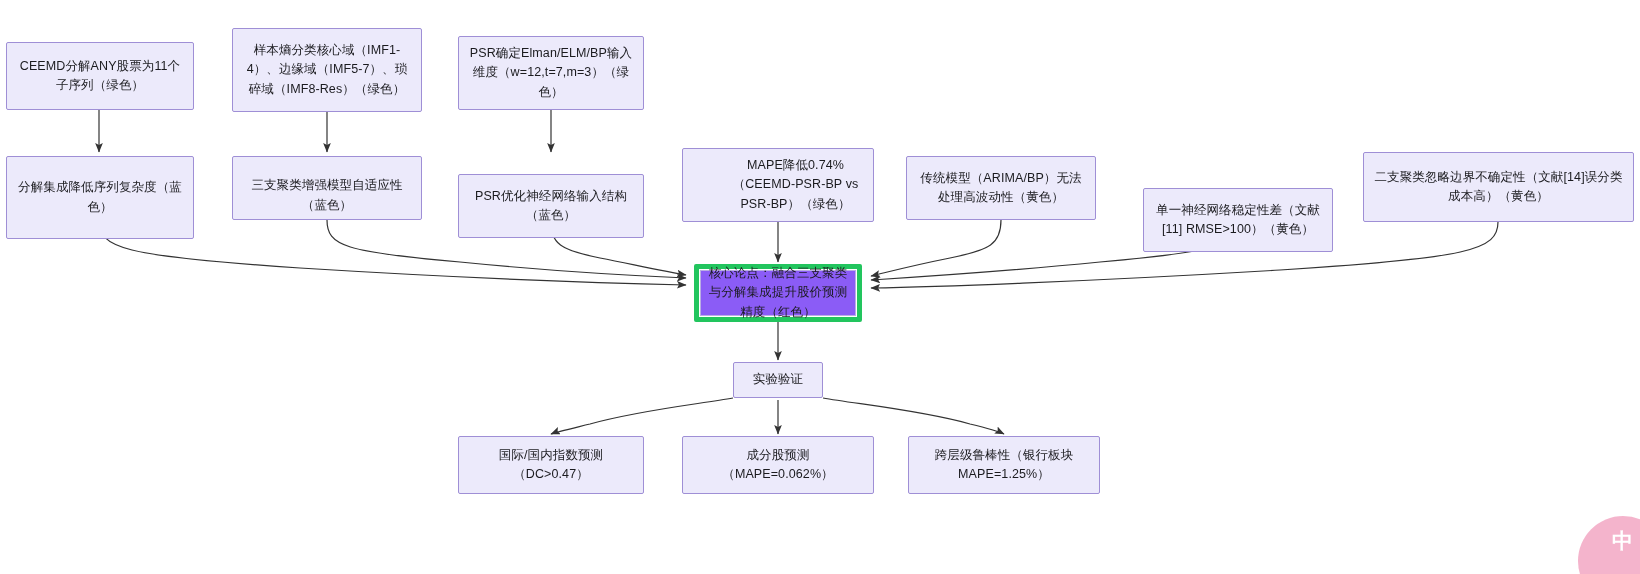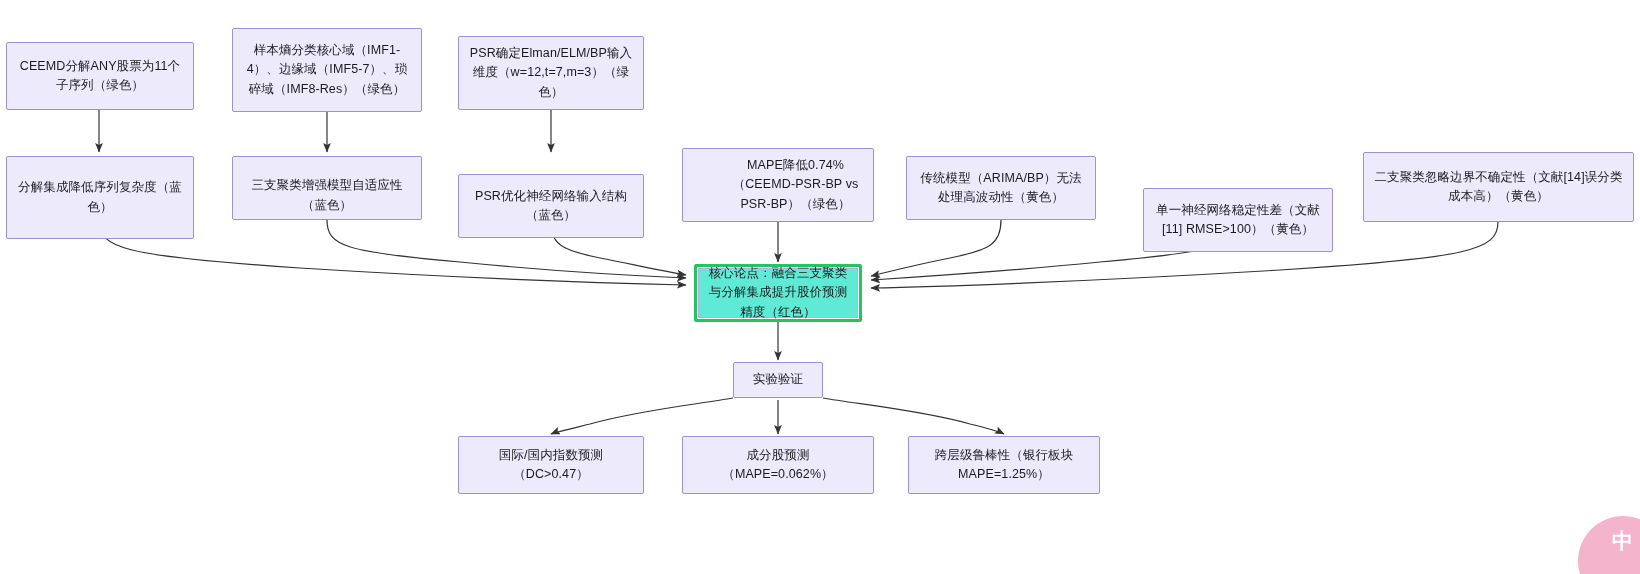--- a/index.html
+++ b/index.html
@@ -35,23 +35,23 @@
     align-items: center;
     justify-content: center;
     text-align: center;
     color: #1b1b1f;
     font-size: 12.5px;
     line-height: 1.55;
     padding: 4px 9px;
     letter-spacing: 0.1px;
   }
   .node.core {
-    border: 3px solid #22c55e;
+    border: 5px solid #22c55e;
     box-shadow: 0 0 0 1px #ffffff inset, 0 0 0 2px #b9aee4 inset;
-    background: #5eead4;
+    background: #8b5cf6;
   }
   .node .txt {
     display: block;
     white-space: pre-line;
   }
   #watermark {
     position: absolute;
     left: 1578px;
     top: 516px;
     width: 90px;

